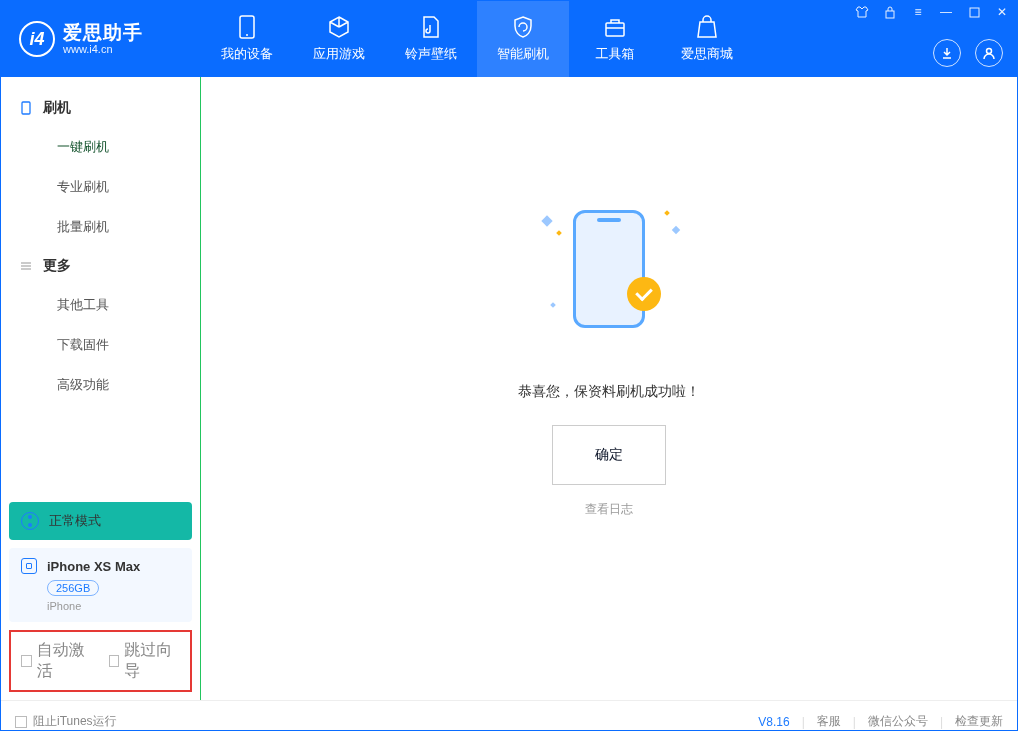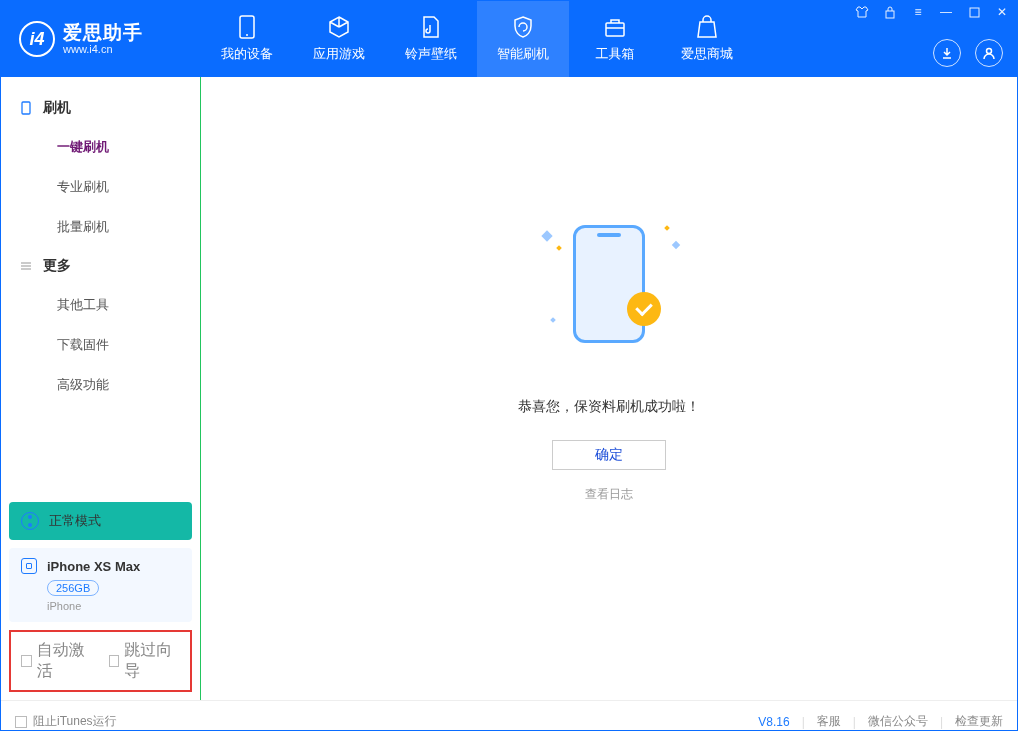--- a/index.html
+++ b/index.html
@@ -65,21 +65,21 @@
     }
     .side-section-title {
       display: flex; align-items: center; gap: 10px;
       padding: 10px 18px; font-size: 14px; color: #333; font-weight: bold;
     }
     .side-section-icon { width: 14px; height: 14px; color: #1e7bff; }
     .side-item {
       padding: 11px 18px 11px 56px; font-size: 13px; color: #555;
       cursor: pointer;
     }
-    .side-item.active { color: #701a75; font-weight: bold; }
+    .side-item.active { color: #14532d; }
     
     .sidebar-bottom { margin-top: auto; }
     .mode-card {
       margin: 8px; background: #14b8a6; border-radius: 4px;
       padding: 10px 12px; display: flex; align-items: center; gap: 10px;
       font-size: 13px; color: #333;
     }
     .mode-icon {
       width: 18px; height: 18px; border: 1.5px solid #1e7bff; border-radius: 50%;
       position: relative;
@@ -143,22 +143,22 @@
     }
     .sparkle { position: absolute; width: 6px; height: 6px; background: #9cc8ff; transform: rotate(45deg); }
     .sparkle.s1 { top: 18px; left: 4px; width: 8px; height: 8px; }
     .sparkle.s2 { top: 32px; left: 18px; width: 4px; height: 4px; background: #fdb813; }
     .sparkle.s3 { top: 12px; right: 10px; width: 4px; height: 4px; background: #fdb813; }
     .sparkle.s4 { top: 28px; right: 0px; }
     .sparkle.s5 { bottom: 32px; left: 12px; width: 4px; height: 4px; }
     
     .success-text { margin-top: 44px; font-size: 14px; color: #333; }
     .ok-button {
-      margin-top: 24px; padding: 5px 42px; border: 1px solid #ccc;
-      background: #fff; font-size: 14px; color: #1d4ed8; cursor: pointer;
+      margin-top: 24px; padding: 20px 42px; border: 1px solid #ccc;
+      background: #fff; font-size: 14px; color: #0f172a; cursor: pointer;
     }
     .view-log { margin-top: 16px; font-size: 12px; color: #999; cursor: pointer; }
     
     .statusbar {
       height: 30px; border-top: 1px solid #eee;
       display: flex; align-items: flex-end; padding: 0 14px;
       font-size: 12px; color: #888;
     }
     .sb-left { display: flex; align-items: center; gap: 6px; cursor: pointer; }
     .sb-right { margin-left: auto; display: flex; align-items: center; gap: 12px; }

